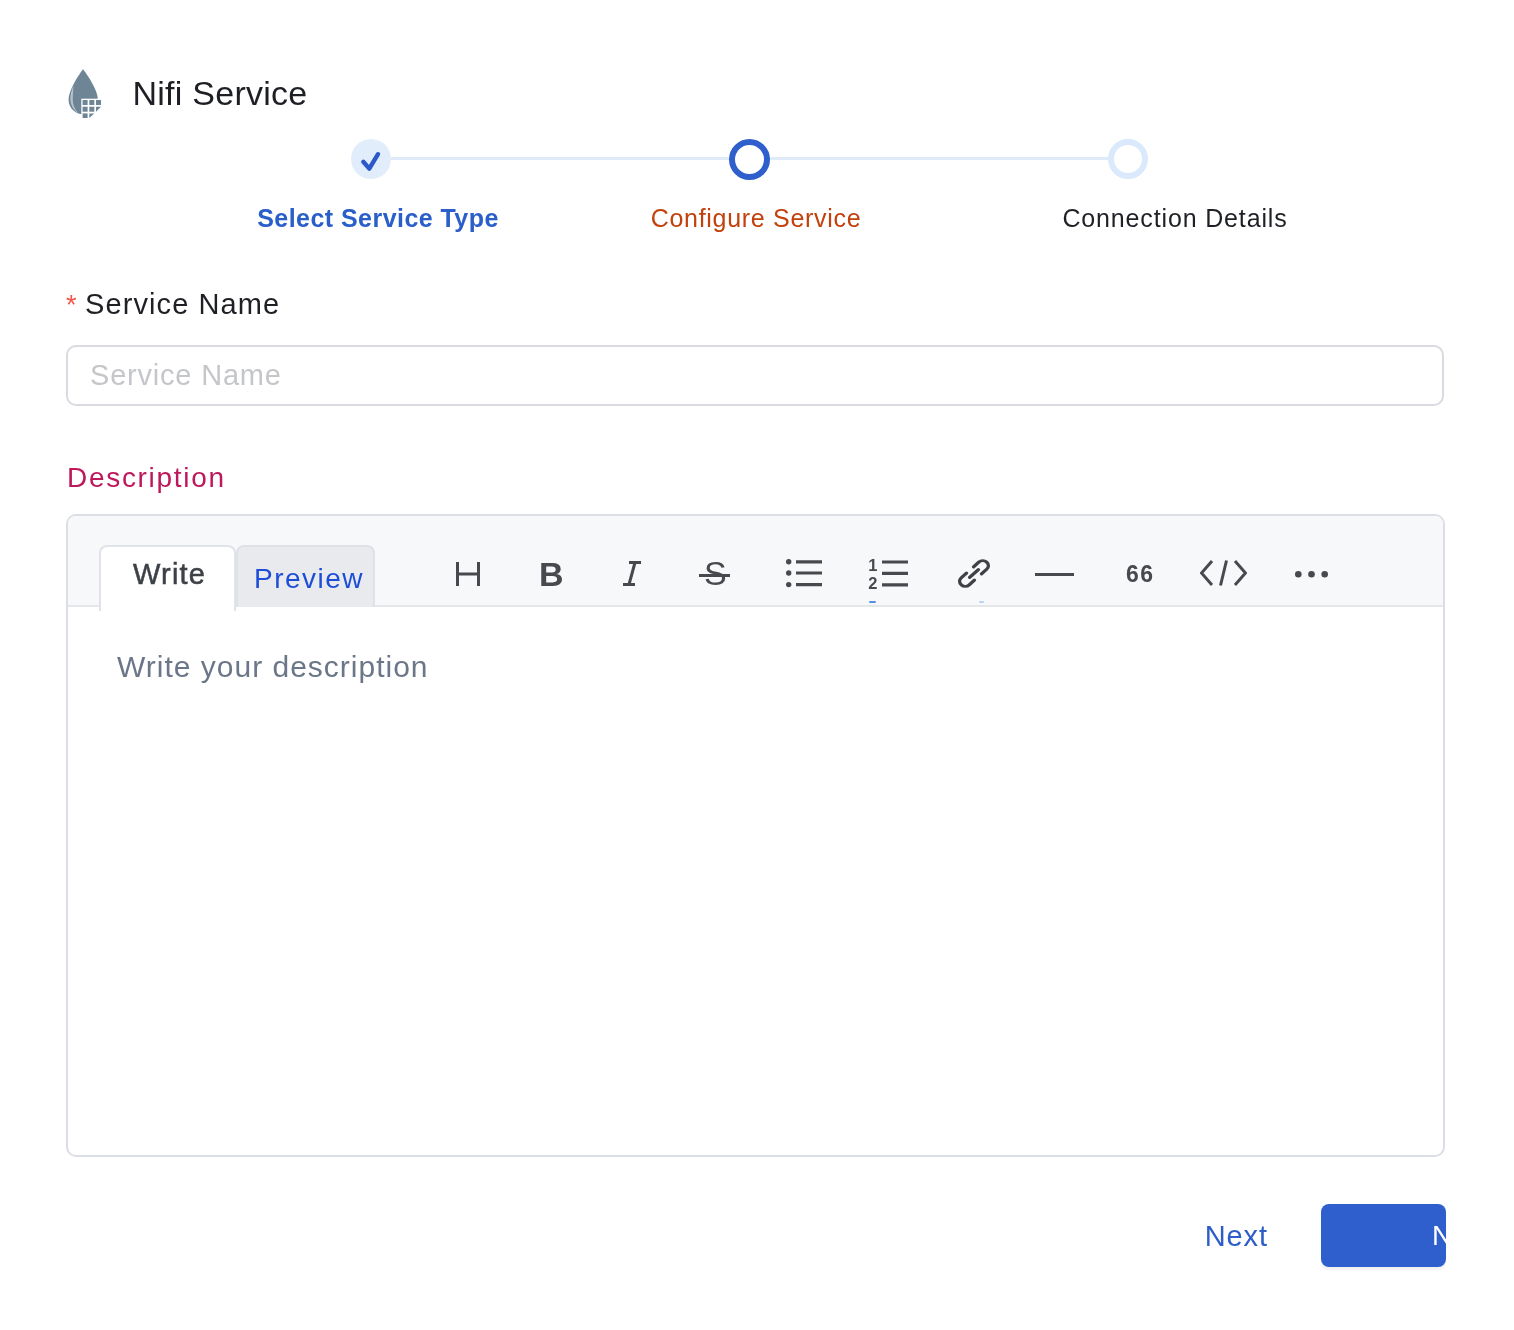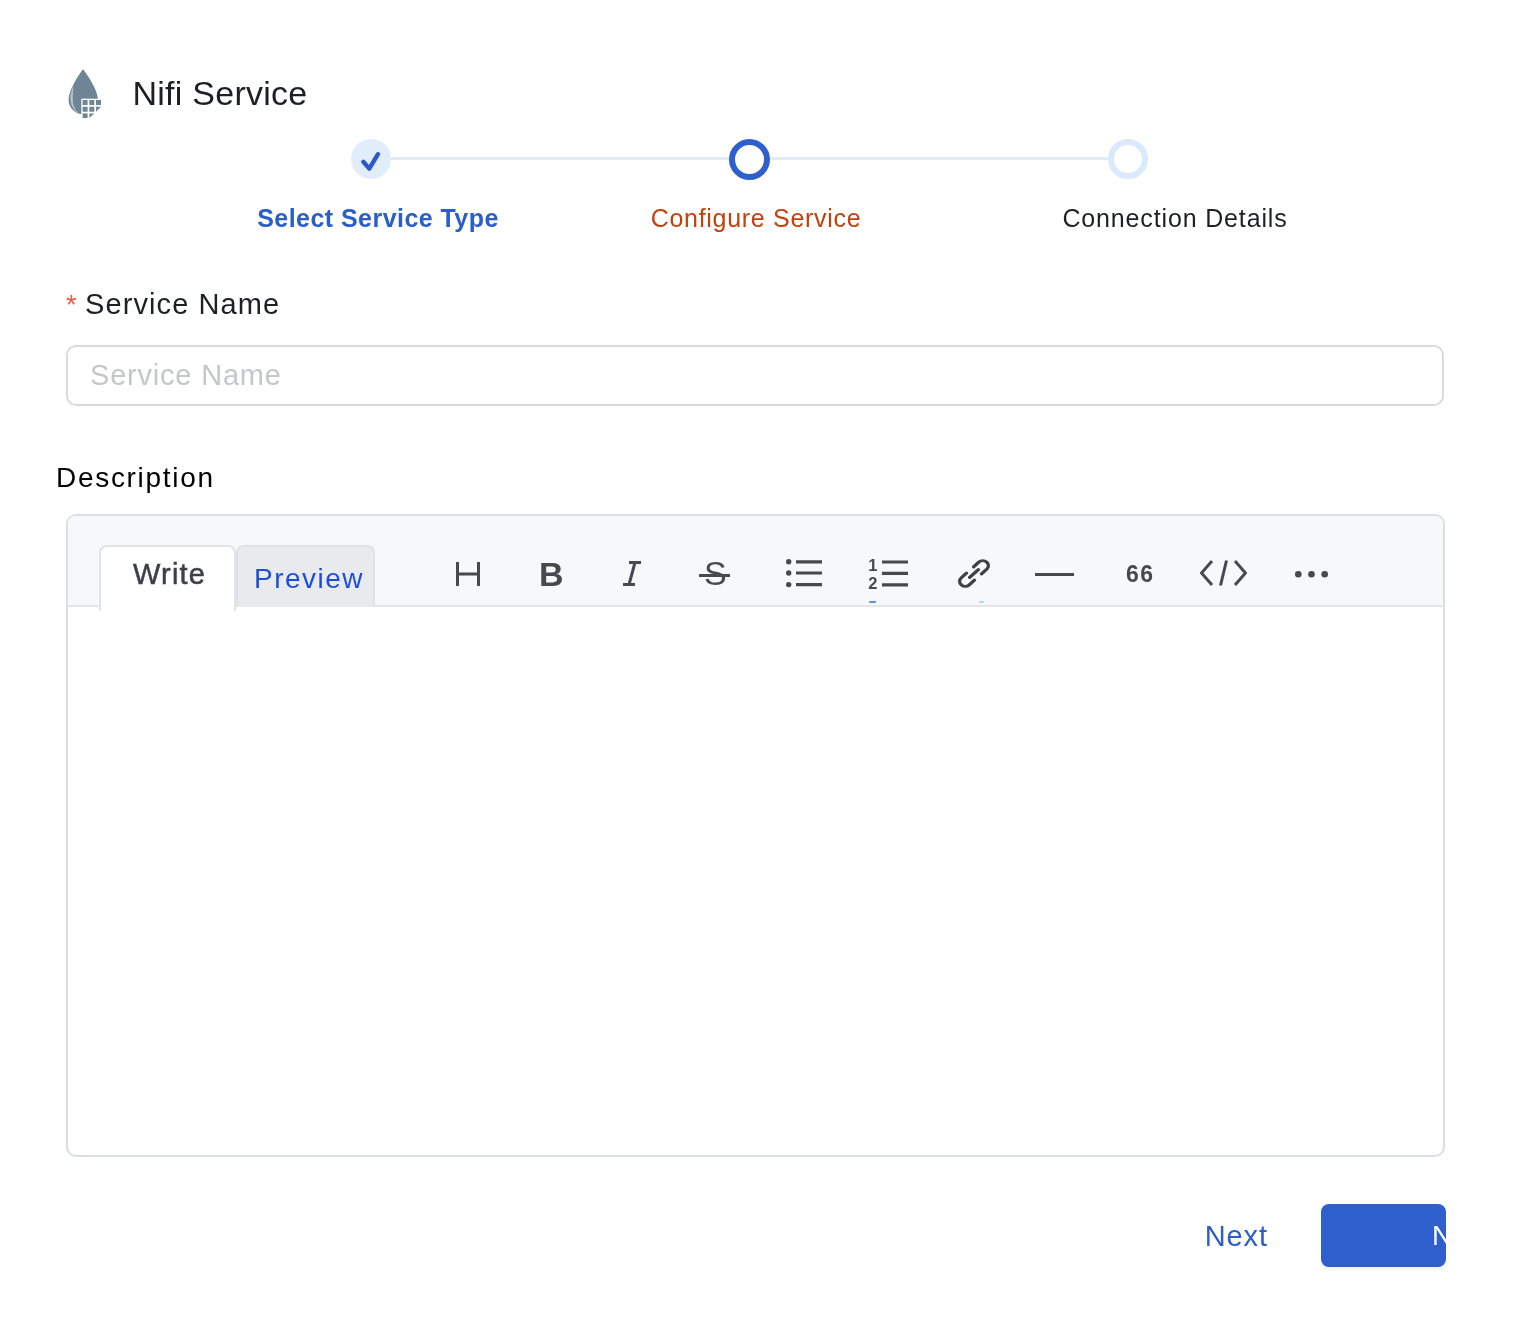--- a/index.html
+++ b/index.html
@@ -45,21 +45,21 @@
   <div class="abs" style="left:378px; top:206px; transform:translateX(-50%); font-size:25px; color:#2a5ec9; letter-spacing:0.45px;font-weight:bold;">Select Service Type</div>
   <div class="abs" style="left:756px; top:206px; transform:translateX(-50%); font-size:25px; color:#c2410c; letter-spacing:0.7px;">Configure Service</div>
   <div class="abs" style="left:1133px; top:206px; transform:translateX(-50%); font-size:25px; color:#1e2025; letter-spacing:0.85px;margin-left:42px;">Connection Details</div>
 
   <div class="abs" style="left:66px; top:292px; font-size:27px; color:#f2594b;">*</div>
   <div class="abs" style="left:85px; top:289.6px; font-size:29px; color:#1e2025; letter-spacing:1.1px;">Service Name</div>
 
   <div class="abs" style="left:66px; top:345px; width:1378px; height:61px; border:2px solid #d9dbe0; border-radius:10px; background:#fff;"></div>
   <div class="abs" style="left:90px; top:361px; font-size:29px; color:#c5c6c9; letter-spacing:0.8px;">Service Name</div>
 
-  <div class="abs" style="left:56px; top:464.3px; font-size:28px; color:#000000; letter-spacing:1.7px;">Description</div>
+  <div class="abs" style="left:67px; top:464.3px; font-size:28px; color:#be185d; letter-spacing:1.7px;">Description</div>
 
   <div class="abs" style="left:66px; top:514px; width:1379px; height:643px; border:2px solid #dcdee6; border-radius:10px; background:#fff; line-height:normal;">
     
     <div style="position:absolute; left:0; top:0; right:0; height:91px; background:#f7f8fa; border-bottom:2px solid #e4e6ea; border-radius:8px 8px 0 0;"></div>
 
     
     <div style="position:absolute; left:31px; top:29px; width:137px; height:66px; background:#fff; border:2px solid #e0e3e8; border-bottom:none; border-radius:8px 8px 0 0; z-index:3;"></div>
     <div style="position:absolute; left:65px; top:44px; font-size:29px; color:#3d4046; letter-spacing:1.2px; -webkit-text-stroke:0.5px #3d4046; line-height:1; z-index:4;">Write</div>
     <div style="position:absolute; left:168px; top:29px; width:139px; height:62px; background:#e9eaee; border:2px solid #dee1e6; border-bottom:none; border-radius:8px 8px 0 0; z-index:2;"></div>
     <div style="position:absolute; left:186px; top:48.5px; font-size:28px; color:#1d4ed8; letter-spacing:1.5px; line-height:1; z-index:4;">Preview</div>
@@ -116,19 +116,20 @@
       <circle cx="3.3" cy="3.3" r="3.3" fill="#47494f"></circle>
       <circle cx="16.5" cy="3.3" r="3.3" fill="#47494f"></circle>
       <circle cx="29.7" cy="3.3" r="3.3" fill="#47494f"></circle>
     </svg>
 
     
     <div style="position:absolute; left:801px; top:84.5px; width:7px; height:2.5px; background:#5a8fe8; border-radius:1.5px;"></div>
     <div style="position:absolute; left:911px; top:85px; width:4.5px; height:2px; background:#b9d3f5; border-radius:1px;"></div>
 
     
+    <div style="position:absolute; left:49px; top:136px; font-size:30px; color:#6b7688; letter-spacing:1px; line-height:1;">Write your description</div>
   </div>
 
   <div class="abs" style="left:1204.7px; top:1221.9px; font-size:29px; color:#2d5dc8; letter-spacing:0.9px;">Next</div>
   <div class="abs" style="left:1321px; top:1204px; width:125px; height:63px; background:#2e5fcc; border-radius:8px; box-shadow:0 3px 2px rgba(0,0,0,0.05);"></div>
   <div class="abs" style="left:1432px; top:1221.6px; font-size:28px; color:#ffffff;">Next</div>
 
 </div>
 
 </body></html>

